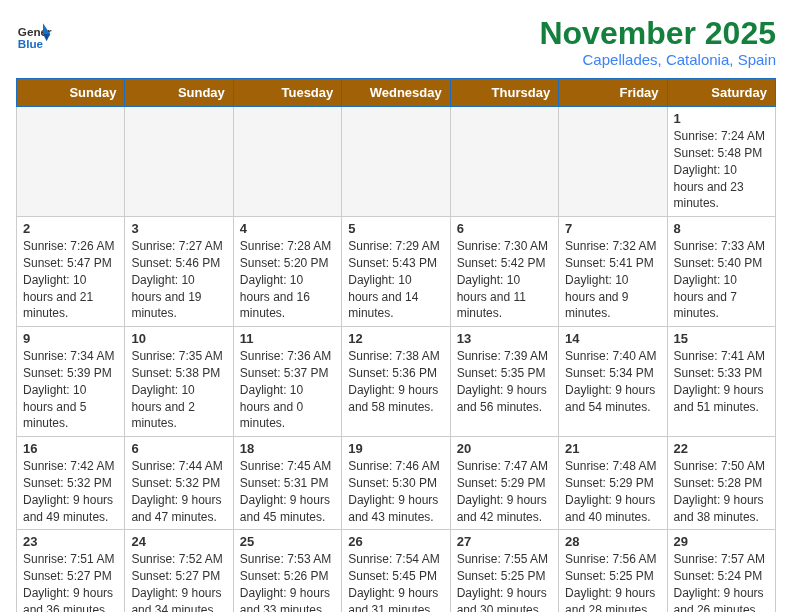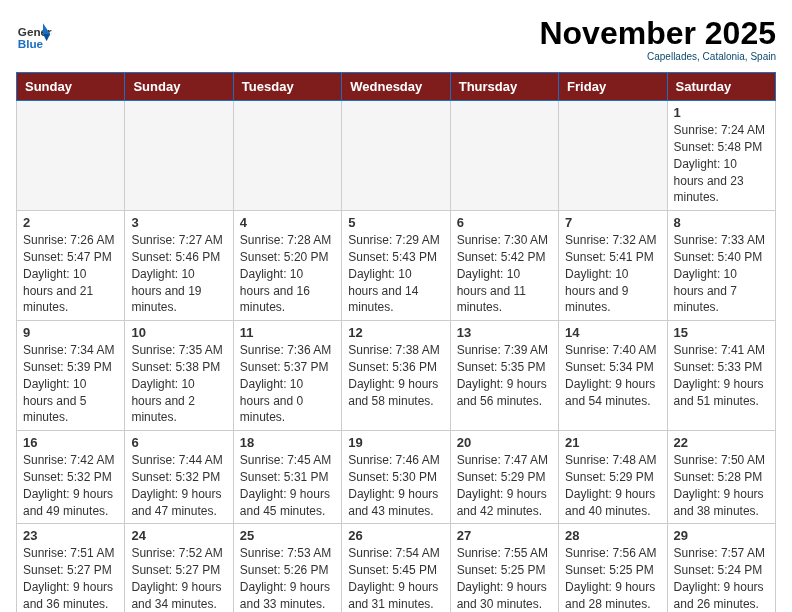--- a/index.html
+++ b/index.html
@@ -24,39 +24,39 @@
     .logo-icon {
       width: 36px;
       height: 36px;
     }
     .title-area {
       text-align: right;
     }
     .month-year {
       font-size: 32px;
       font-weight: bold;
-      color: #000000;
+      color: #15803d;
       line-height: 1.1;
     }
     .location {
-      font-size: 10px;
-      color: #0c4a6e;
+      font-size: 15px;
+      color: #3b82f6;
     }
     .calendar {
       width: 100%;
       border-collapse: collapse;
       border: 1px solid #ccc;
     }
     .calendar th {
-      background: #7f1d1d;
+      background: #a16207;
       color: #fff;
       font-size: 13px;
       font-weight: bold;
       padding: 6px 8px;
-      text-align: left;
+      text-align: right;
       border: 1px solid #1a6fc4;
     }
     .calendar td {
       vertical-align: top;
       padding: 4px 6px;
       border: 1px solid #ccc;
       width: calc(100% / 7);
       min-height: 80px;
       font-size: 10.5px;
       color: #333;

